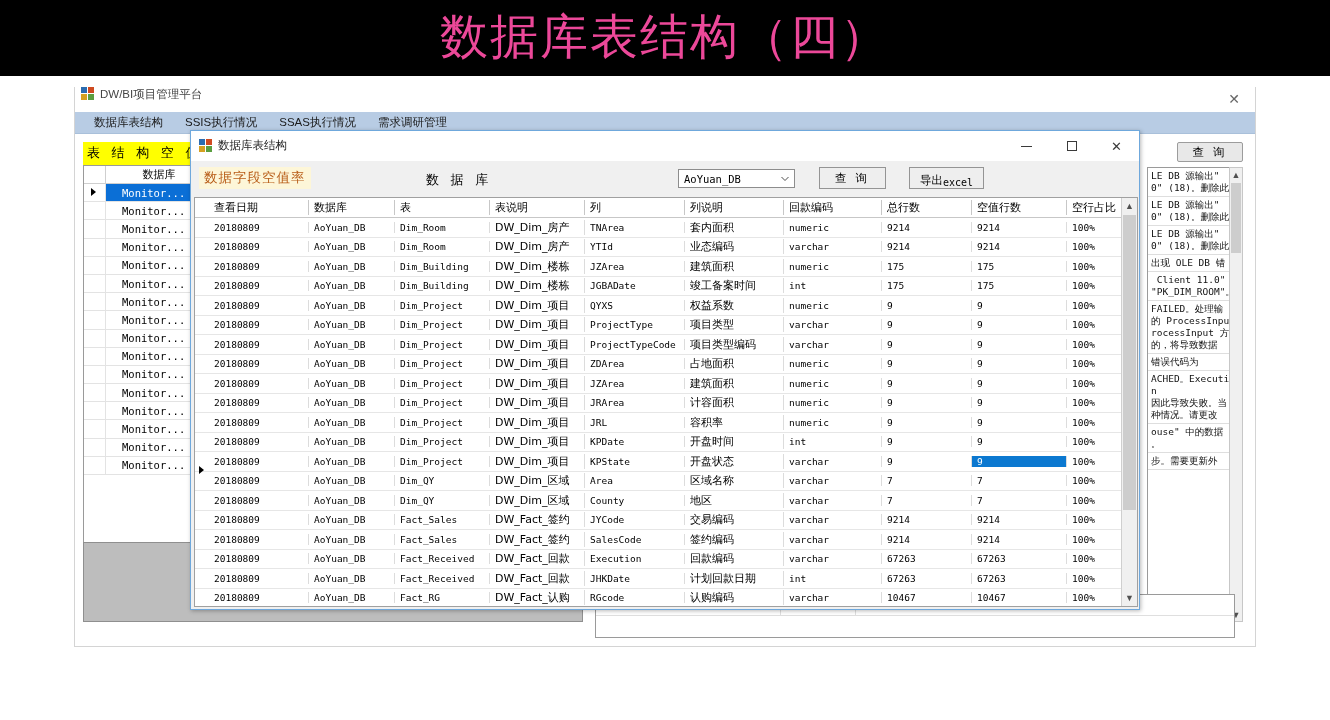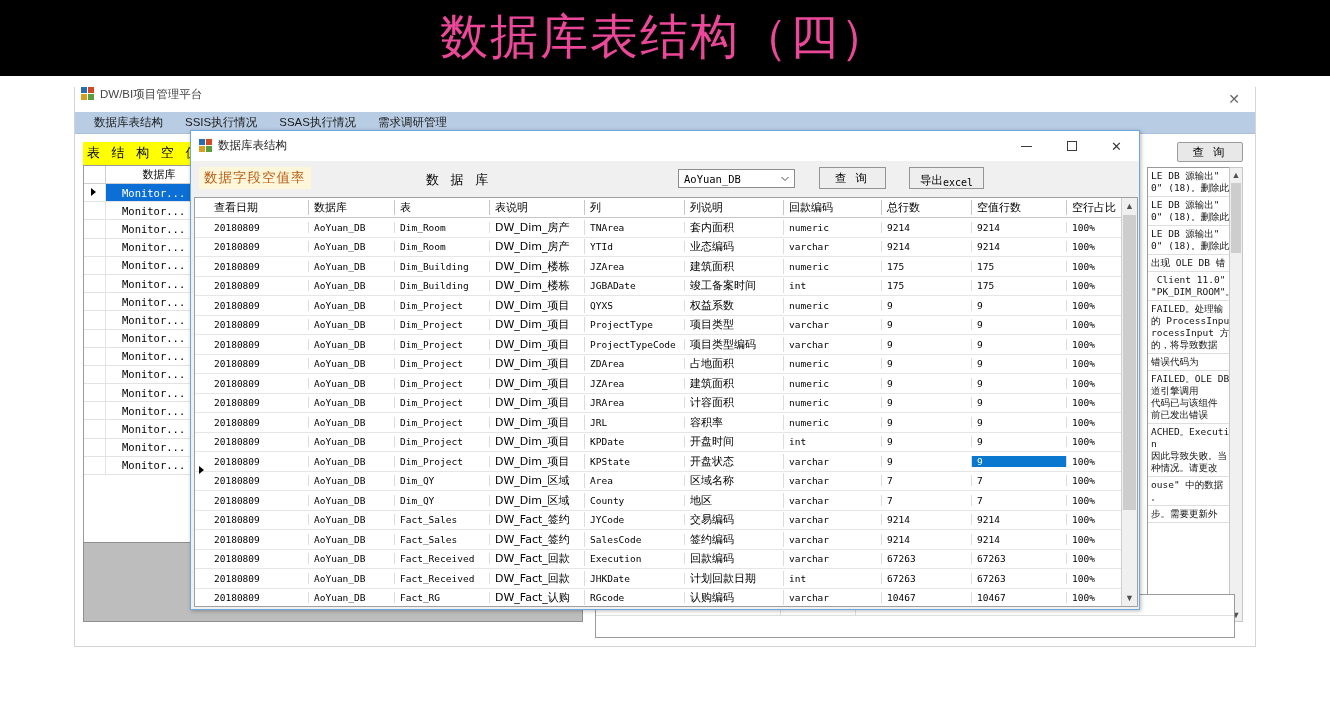--- a/index.html
+++ b/index.html
@@ -394,24 +394,20 @@
         <div class="bg-note">LE DB 源输出"
 0" (18)。删除此</div>
         <div class="bg-note">出现 OLE DB 错</div>
         <div class="bg-note"> Client 11.0"
 "PK_DIM_ROOM"。</div>
         <div class="bg-note">FAILED。处理输
 的 ProcessInput
 rocessInput 方法
 的，将导致数据</div>
         <div class="bg-note">错误代码为</div>
-        <div class="bg-note">FAILED。OLE DB
-道引擎调用
-代码已与该组件
-前已发出错误</div>
         <div class="bg-note">ACHED。Execution
 因此导致失败。当
 种情况。请更改</div>
         <div class="bg-note">ouse" 中的数据
 。</div>
         <div class="bg-note">步。需要更新外</div>
       </div>
     <div id="bg-right-scroll">
       <div class="sb-arrow">▲</div>
       <div id="bg-right-thumb"></div>

